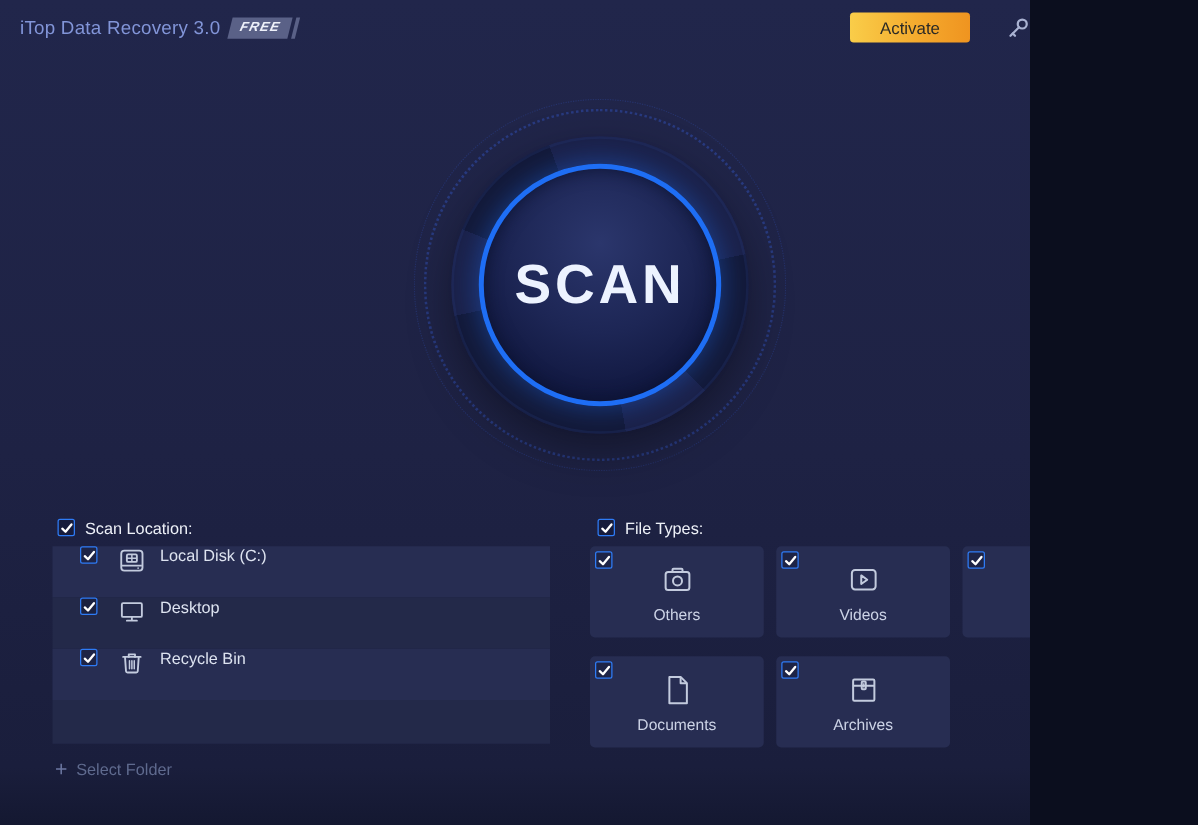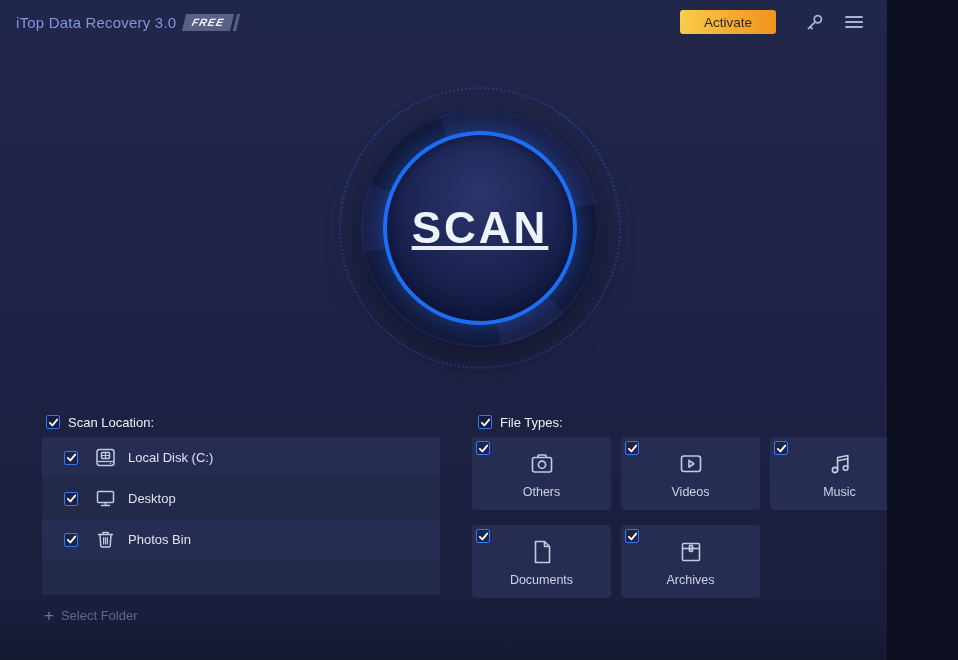--- a/index.html
+++ b/index.html
@@ -1,18 +1,18 @@
 <!DOCTYPE html>
 <html><head>
 <meta charset="utf-8">
 <style>
   html,body{margin:0;padding:0;background:#0b0e1e;}
   *{box-sizing:border-box;}
   .window{
-    position:relative;width:887px;height:660px;overflow:hidden;
+    position:relative;width:824px;height:660px;overflow:hidden;
     font-family:"Liberation Sans", sans-serif;
     background:linear-gradient(180deg,#21264b 0%,#1e2244 55%,#1a1e3c 93%,#141831 100%);
     color:#e8ecf7;
   }
   
   .titlebar{position:absolute;left:0;top:0;width:958px;height:44px;display:flex;align-items:center;}
   .app-title{margin-left:16px;font-size:15px;color:#8295d8;letter-spacing:.2px;}
   .free-badge{margin-left:8px;background:#5a6187;color:#eef1fa;font-size:10.5px;font-weight:bold;
     font-style:italic;padding:2px 8px 3px 8px;transform:skewX(-14deg);letter-spacing:1px;
     position:relative;}
@@ -33,31 +33,31 @@
   .ring-dotted{position:absolute;left:9px;top:9px;width:282px;height:282px;border-radius:50%;
     border:2px dotted rgba(62,110,255,.30);}
   .ring-dark{position:absolute;left:31px;top:31px;width:238px;height:238px;border-radius:50%;
     background:conic-gradient(from 40deg,#1b2149 0 38deg,#131938 38deg 95deg,#1b2149 95deg 130deg,
       #131938 130deg 218deg,#1b2149 218deg 252deg,#131938 252deg 300deg,#1b2149 300deg 360deg);
     box-shadow:0 14px 34px rgba(0,0,0,.35), inset 0 0 0 2px rgba(40,60,120,.25);}
   .scan-btn{position:absolute;left:53px;top:53px;width:194px;height:194px;border-radius:50%;
     border:4px solid #1e6ef5;cursor:pointer;
     background:radial-gradient(circle at 50% 32%,#2b366c 0%,#1d2655 46%,#111840 78%,#0e1437 100%);
     box-shadow:0 0 22px rgba(30,110,245,.45), inset 0 0 14px rgba(10,16,44,.8);
-    display:flex;align-items:center;justify-content:center;text-decoration:underline;}
+    display:flex;align-items:center;justify-content:center;}
   .scan-label{font-size:44px;font-weight:600;letter-spacing:3px;color:#edf3ff;}
   
   .section-header{position:absolute;display:flex;align-items:center;gap:8px;height:16px;}
   .section-header .label{font-size:13px;color:#eef1f8;}
   .cb{width:14px;height:14px;border:1px solid #2e7bf5;border-radius:2px;background:rgba(14,20,50,.35);
     display:inline-flex;align-items:center;justify-content:center;flex:0 0 auto;cursor:pointer;}
   .cb svg{display:block;}
   
   .loc-panel{position:absolute;left:42px;top:437px;width:398px;height:158px;}
-  .loc-row{height:41px;display:flex;align-items:center;padding-left:22px;gap:0;cursor:pointer;}
+  .loc-row{height:41px;display:flex;padding-left:22px;gap:0;cursor:pointer;}
   .loc-row.odd{background:#272d52;}
   .loc-row.even{background:#232949;}
   .loc-filler{height:35px;background:#232949;}
   .loc-row .cb{margin-right:16px;}
   .loc-icon{width:22px;height:22px;color:#c3cbde;margin-right:12px;display:flex;align-items:center;justify-content:center;}
   .loc-label{font-size:13px;color:#dde3f0;}
   .select-folder{position:absolute;left:44px;top:608px;display:flex;align-items:center;gap:7px;
     color:#5f6a8e;font-size:13px;cursor:pointer;}
   .select-folder .plus{font-size:17px;line-height:13px;color:#6b76a0;}
   
@@ -169,21 +169,21 @@
           </svg>
       </span>
       <span class="loc-icon">
         <svg width="21" height="21" viewBox="0 0 21 21" fill="none" stroke="currentColor" stroke-width="1.5" stroke-linejoin="round" stroke-linecap="round">
           <path d="M3.5 5.5 H17.5"></path>
           <path d="M8 5.5 V3.5 H13 V5.5"></path>
           <path d="M5 5.5 L5.8 17 Q5.9 18 7 18 H14 Q15.1 18 15.2 17 L16 5.5"></path>
           <path d="M8.6 8.5 V15 M10.5 8.5 V15 M12.4 8.5 V15" stroke-width="1.2"></path>
         </svg>
       </span>
-      <span class="loc-label">Photos Bin</span>
+      <span class="loc-label">Recycle Bin</span>
     </div>
 
     <div class="loc-filler"></div>
   </div>
 
   <div class="select-folder">
     <span class="plus">+</span>
     <span>Select Folder</span>
   </div>
 

